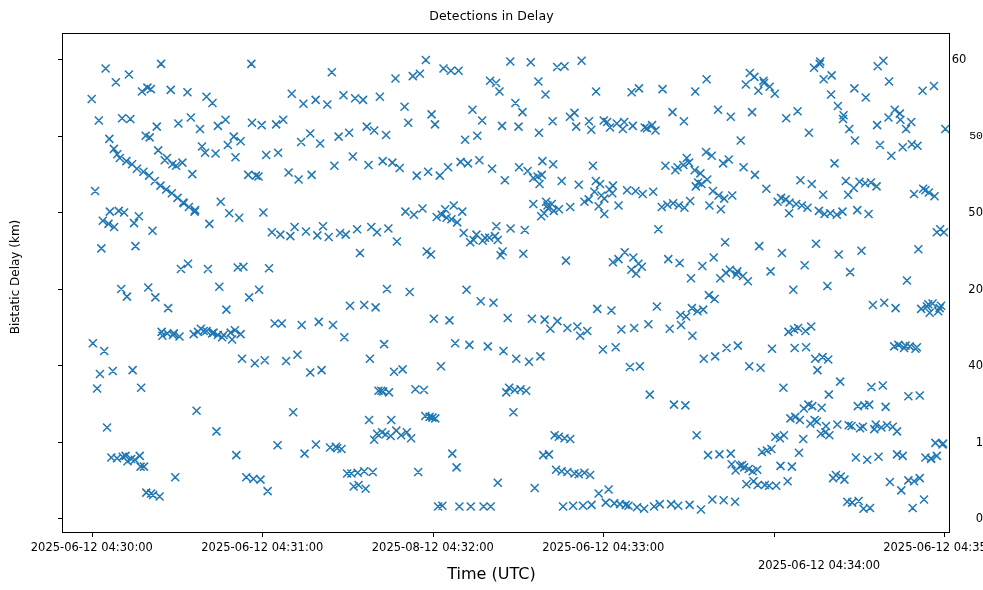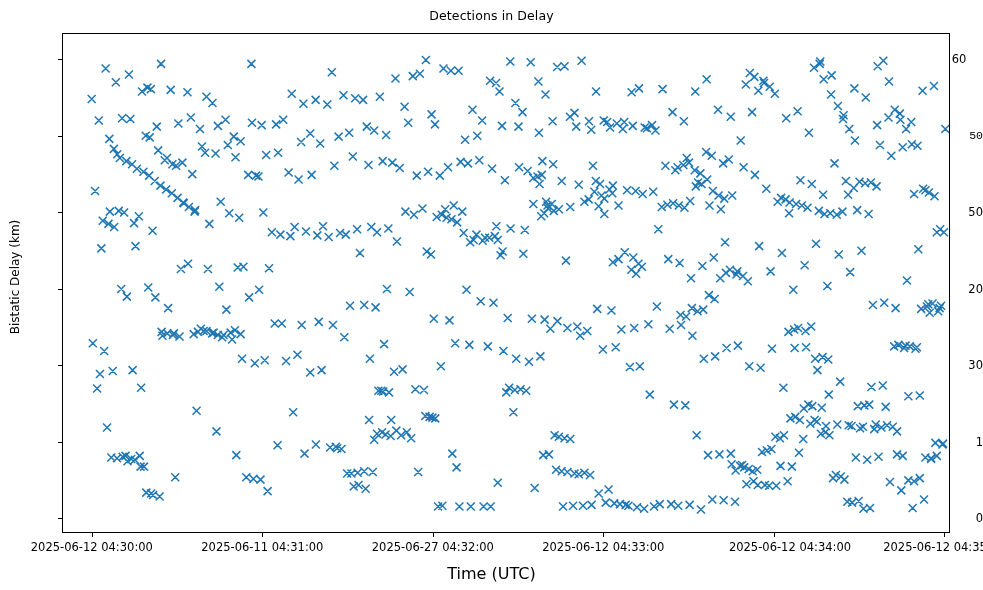--- a/index.html
+++ b/index.html
@@ -104,32 +104,32 @@
 <div id="figure">
 
   <div id="chart-title">Detections in Delay</div>
 
   <div id="ylabel">Bistatic Delay (km)</div>
   <div id="xlabel">Time (UTC)</div>
 
   <div id="ytick-labels">
       <div class="ytick-label" style="top: 512.452px;">0</div>
       <div class="ytick-label" style="top: 435.882px;">1</div>
-      <div class="ytick-label" style="top: 359.312px;">30</div>
+      <div class="ytick-label" style="top: 359.312px;">40</div>
       <div class="ytick-label" style="top: 282.743px;">20</div>
       <div class="ytick-label" style="top: 206.173px;">50</div>
       <div class="ytick-label" style="top: 130px; font-family: Liberation Mono, monospace;">50</div>
       <div class="ytick-label" style="top: 53.0337px; text-align: center;">60</div>
     </div>
   <div id="xtick-labels">
       <div class="xtick-label" style="left: 91.8368px;">2025-06-12 04:30:00</div>
-      <div class="xtick-label" style="left: 262.333px;">2025-06-11 04:31:00</div>
-      <div class="xtick-label" style="left: 432.829px;">2025-06-27 04:32:00</div>
+      <div class="xtick-label" style="left: 262.333px;">2025-06-12 04:31:00</div>
+      <div class="xtick-label" style="left: 432.829px;">2025-08-12 04:32:00</div>
       <div class="xtick-label" style="left: 603.325px;">2025-06-12 04:33:00</div>
-      <div class="xtick-label" style="left: 790px;">2025-06-12 04:34:00</div>
+      <div class="xtick-label" style="left: 819px; margin-top: 18px;">2025-06-12 04:34:00</div>
       <div class="xtick-label" style="left: 944.317px;">2025-06-12 04:35:00</div>
     </div>
   <div id="tick-marks">
       <div class="tick-mark-y" style="top: 518.452px;"></div>
       <div class="tick-mark-y" style="top: 441.882px;"></div>
       <div class="tick-mark-y" style="top: 365.312px;"></div>
       <div class="tick-mark-y" style="top: 288.743px;"></div>
       <div class="tick-mark-y" style="top: 212.173px;"></div>
       <div class="tick-mark-y" style="top: 135.603px;"></div>
       <div class="tick-mark-y" style="top: 59.0337px;"></div>

